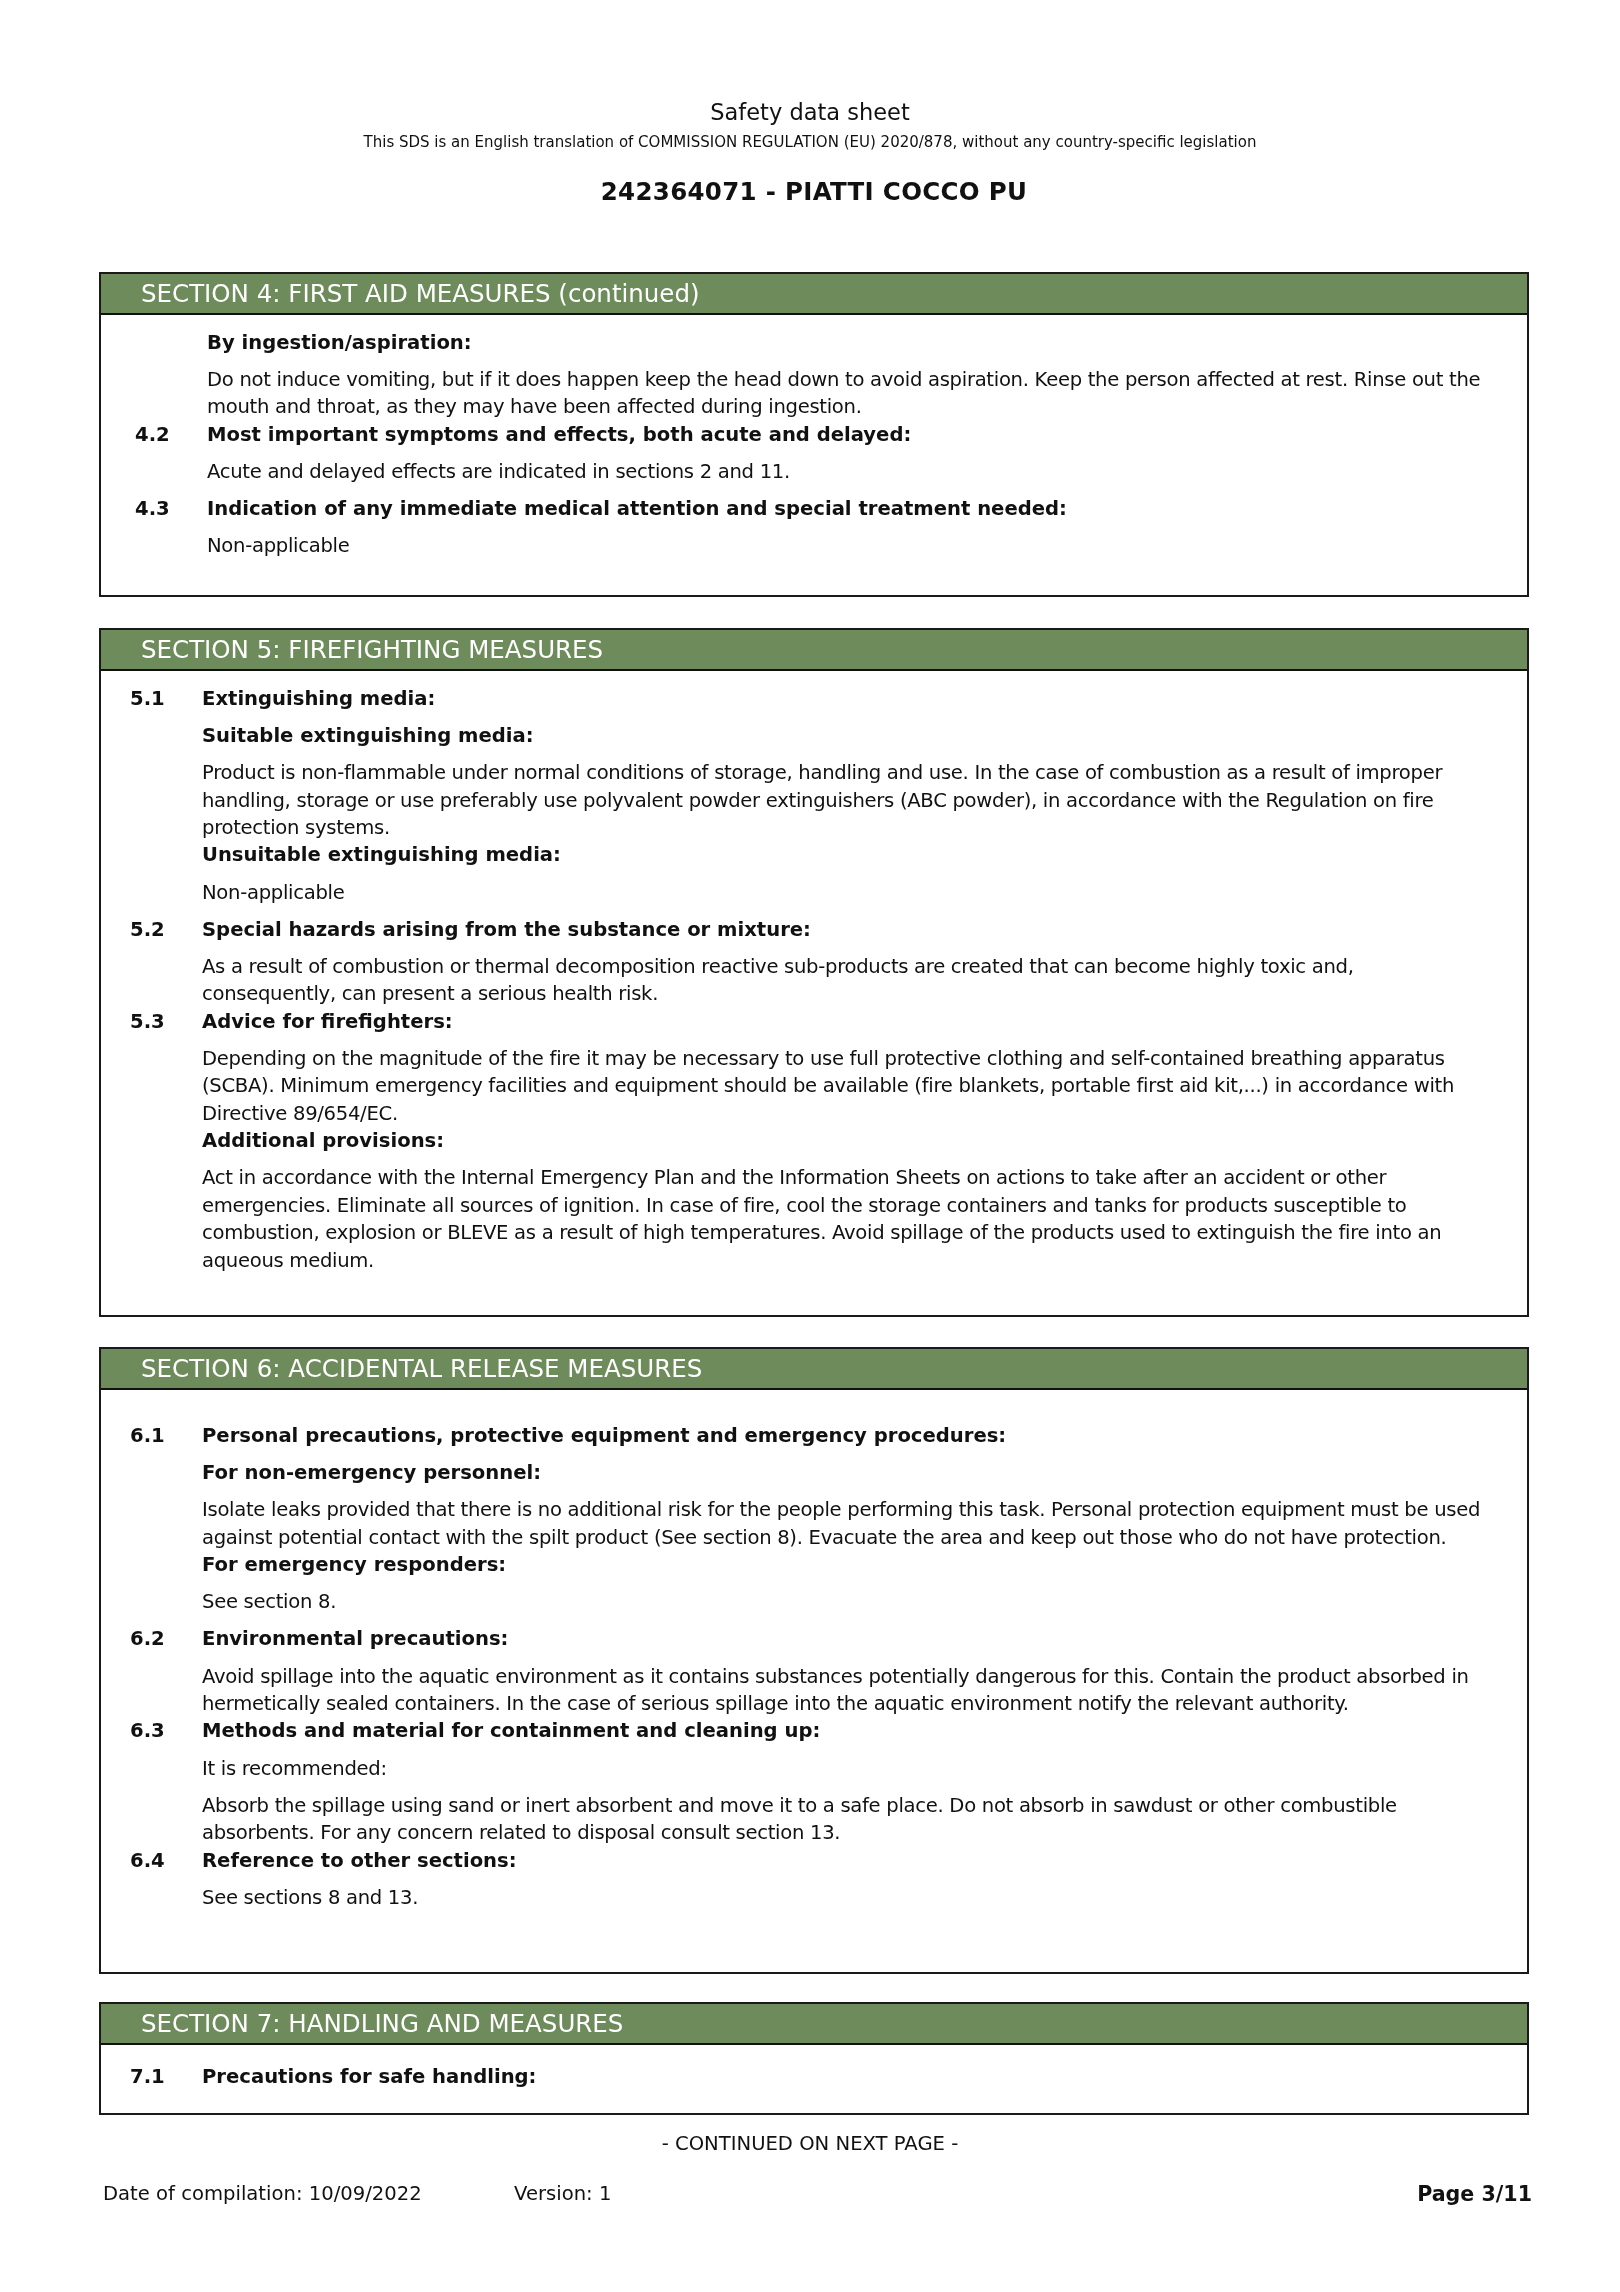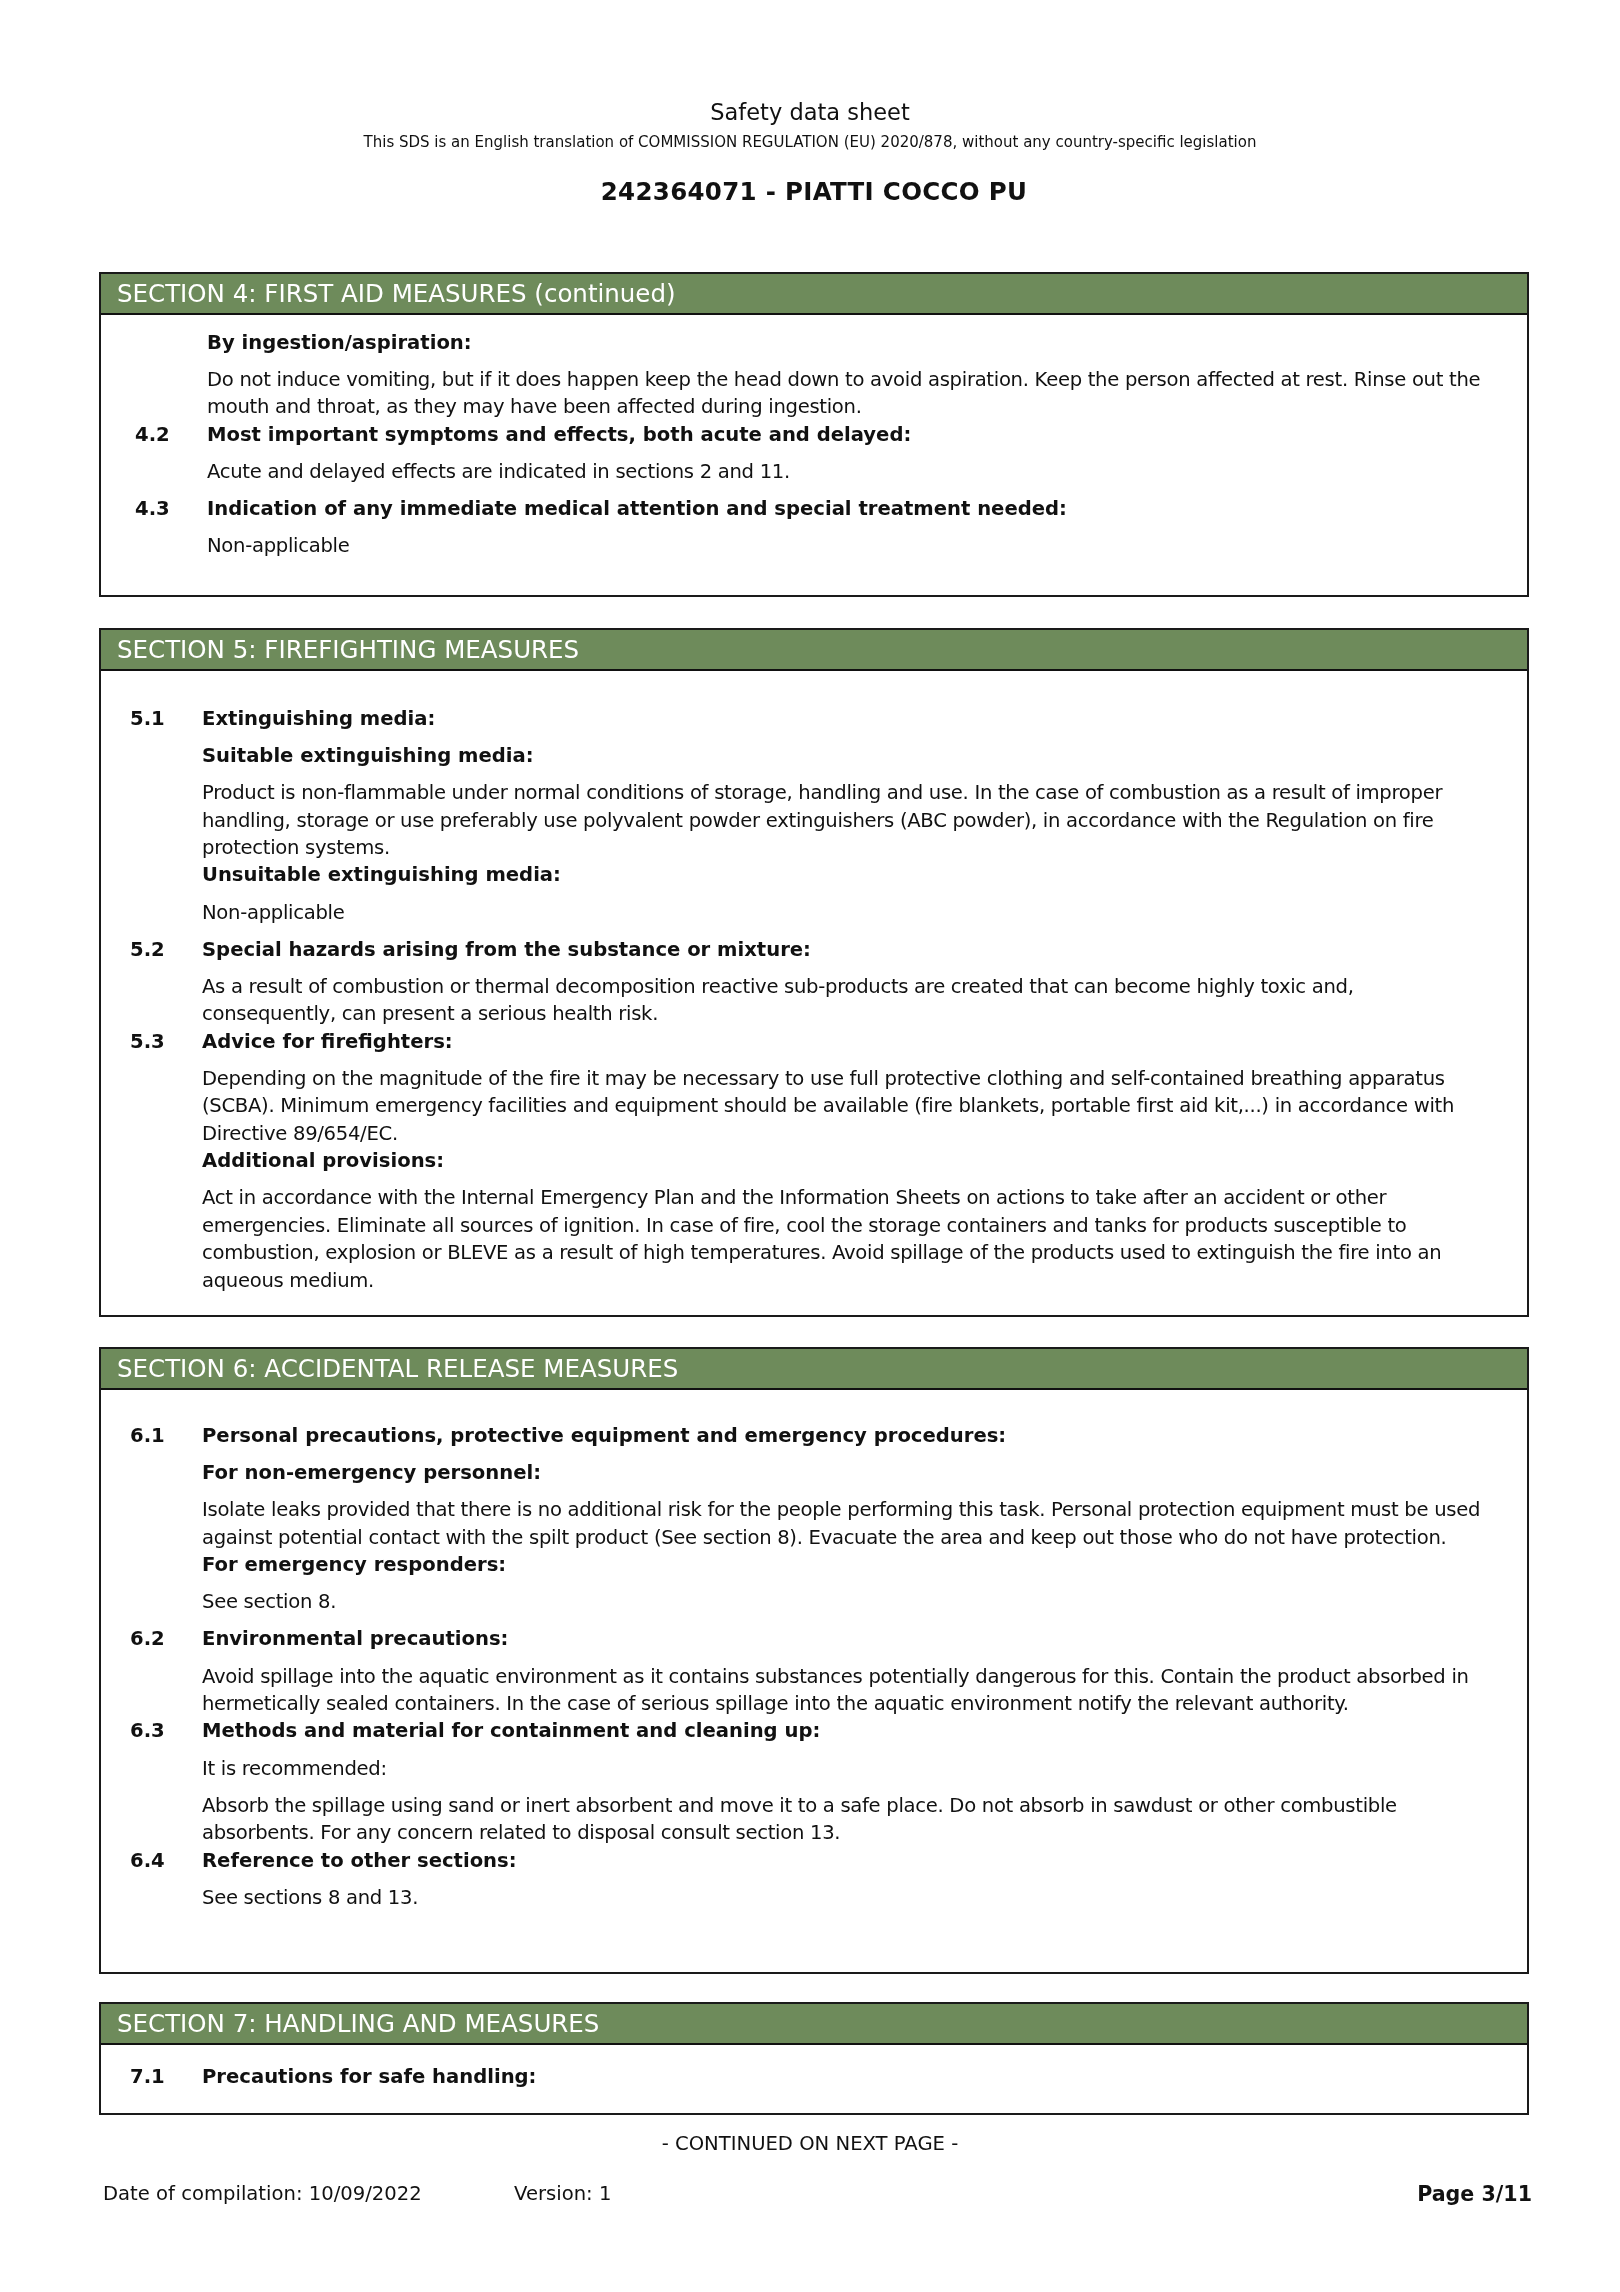--- a/index.html
+++ b/index.html
@@ -10,21 +10,21 @@
   .hdr-title { position: absolute; top: 99px; left: 0; width: 1620px; text-align: center; font-size: 22.5px; font-weight: normal; }
   .hdr-sub { position: absolute; top: 133px; left: 0; width: 1620px; text-align: center; font-size: 15px; }
   .hdr-product { position: absolute; top: 177px; left: 4px; width: 1620px; text-align: center; font-size: 24.5px; font-weight: bold; letter-spacing: 0.3px; }
 
   .section {
     position: absolute; left: 99px; width: 1430px;
     border: 2px solid #1a1a1a; box-sizing: border-box; background: #fff;
   }
   .sec-head {
     background: #6e8b5b; color: #ffffff; font-size: 24.5px;
-    height: 39px; line-height: 39px; padding-left: 16px;
+    height: 39px; line-height: 39px; padding-left: 40px;
     border-bottom: 2.9px solid #111; white-space: nowrap;
   }
   .sec-body { padding: 7.8px 0 7.8px 0; }
   .row { position: relative; padding-left: 101px; padding-right: 37px; font-size: 19.6px; line-height: 27.4px; }
   .row .num { position: absolute; left: 29px; width: 59px; font-weight: bold; }
   .sec4 .row { padding-left: 106px; }
   .sec4 .row .num { left: 34px; }
   .bold { font-weight: bold; }
   .sp-t { margin-top: 9.8px; }
   .para { font-size: 19.6px; line-height: 27.4px; letter-spacing: -0.3px; }
@@ -63,21 +63,21 @@
       <span class="num">4.3</span>
       <span>Indication of any immediate medical attention and special treatment needed:</span>
     </div>
     <div class="row para sp-t">Non-applicable</div>
   </div>
 </div>
 
 <div class="section" id="s5">
   <div class="sec-head">SECTION 5: FIREFIGHTING MEASURES</div>
   <div class="sec-body">
-    <div class="row bold" style="margin-top:26px;">
+    <div class="row bold" style="margin-top:6px;">
       <span class="num">5.1</span>
       <span>Extinguishing media:</span>
     </div>
     <div class="row bold sp-t">Suitable extinguishing media:</div>
     <div class="row para sp-t">Product is non-flammable under normal conditions of storage, handling and use. In the case of combustion as a result of improper handling, storage or use preferably use polyvalent powder extinguishers (ABC powder), in accordance with the Regulation on fire protection systems.</div>
     <div class="row bold">Unsuitable extinguishing media:</div>
     <div class="row para sp-t">Non-applicable</div>
     <div class="row bold sp-t">
       <span class="num">5.2</span>
       <span>Special hazards arising from the substance or mixture:</span>

